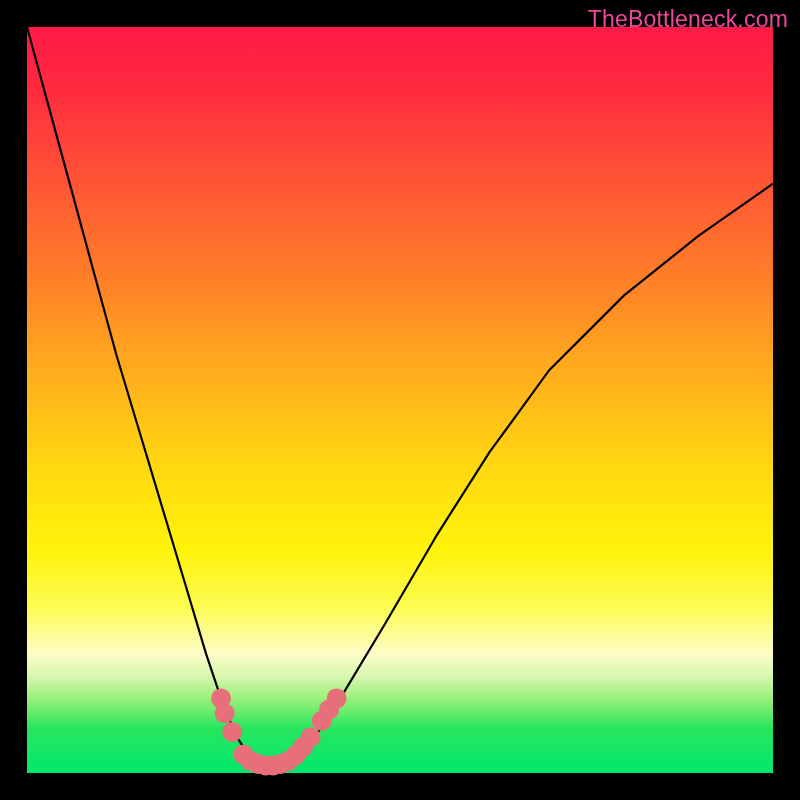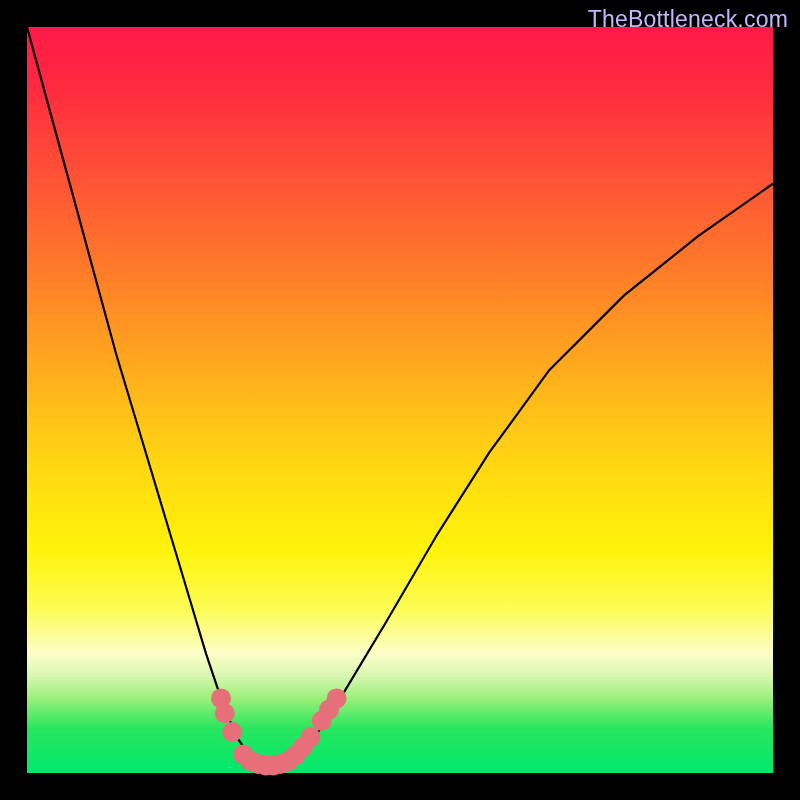--- a/index.html
+++ b/index.html
@@ -29,21 +29,21 @@
       #fdfdc8 84%,
       #d8f7b0 87%,
       #9af07a 90%,
       #28e65e 94%,
       #00e86c 100%);
   }
   .watermark {
     position: absolute;
     top: 6px;
     right: 12px;
-    color: #c4b5fd;
+    color: #ec4899;
     font-size: 23px;
     letter-spacing: 0.2px;
     font-weight: 400;
     text-align: right;
   }
   svg.plot {
     position: absolute;
     left: 27px;
     top: 27px;
     width: 746px;

